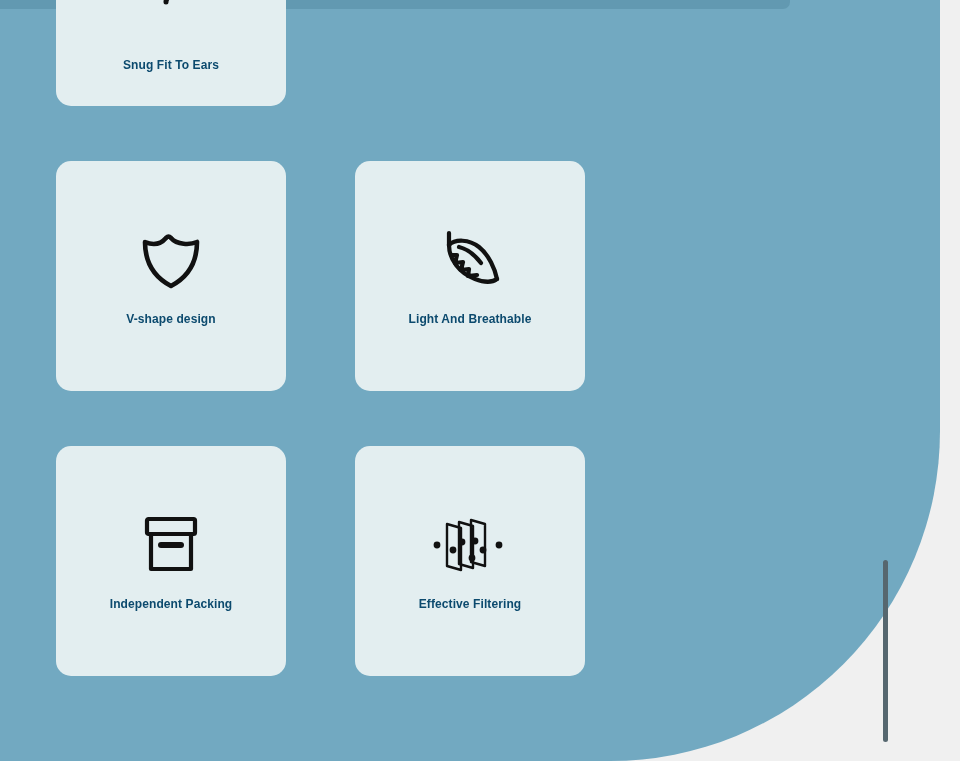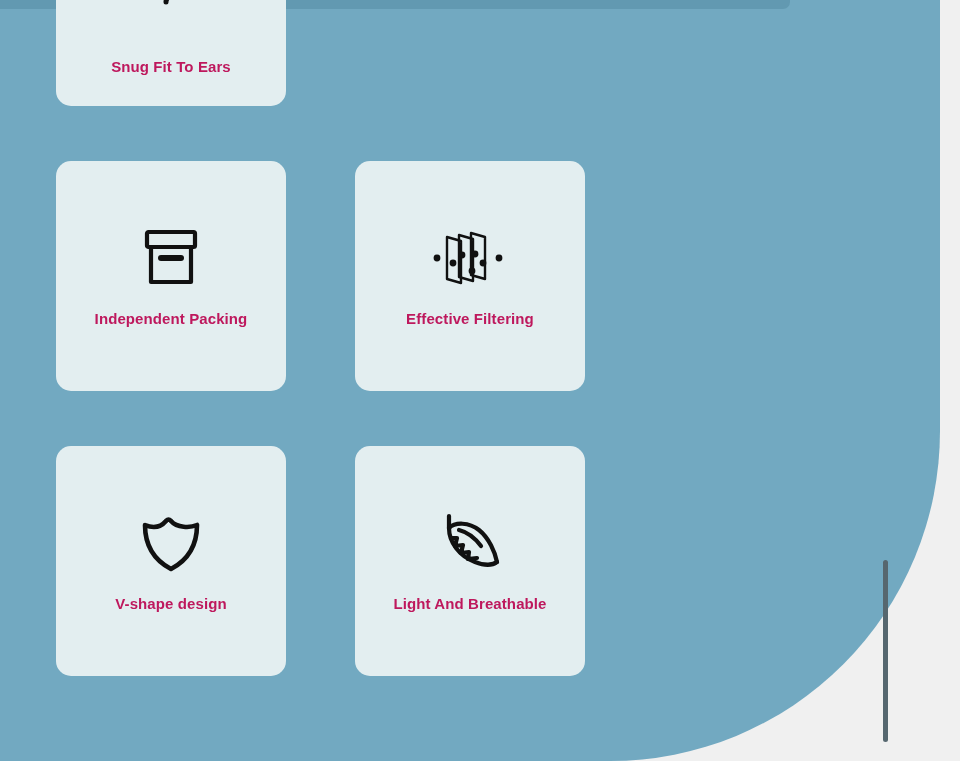--- a/index.html
+++ b/index.html
@@ -95,23 +95,23 @@
   .card.partial .card-icon {
     margin-bottom: 10px;
   }
 
   .card-icon svg {
     display: block;
     overflow: visible;
   }
 
   .card-label {
-    font-size: 15px;
+    font-size: 12px;
     font-weight: bold;
-    color: #be185d;
+    color: #0c4a6e;
     letter-spacing: .1px;
     text-align: center;
     line-height: 1.2;
     white-space: nowrap;
   }
 
   
   #scrollbar-track {
     position: absolute;
     right: 68px;
@@ -148,20 +148,51 @@
         <svg width="76" height="76" viewBox="0 0 76 76" fill="none" stroke="#111111" stroke-width="5" stroke-linecap="round" stroke-linejoin="round">
           <path d="M26 8 C26 -2, 50 -2, 50 8 C50 16, 44 20, 40 22 C36 24, 33 26, 33 30" fill="none"></path>
           <circle cx="38" cy="10" r="11" fill="#111111" stroke="none"></circle>
         </svg>
       </span>
       <span class="card-label">Snug Fit To Ears</span>
     </div>
 
     <div class="card empty">
       <span class="card-label"></span>
+    </div>
+  </div>
+
+  <div class="card-row">
+
+    <div class="card">
+      <span class="card-icon">
+        <svg width="66" height="66" viewBox="0 0 66 66" fill="none" stroke="#111111" stroke-width="4.6" stroke-linecap="round" stroke-linejoin="round">
+          <path d="M7 15 C14 18, 22 18, 28 11 C30 9, 31 9, 33 11
+                   C39 18, 52 18, 59 15
+                   C59 34, 52 49, 33 59
+                   C14 49, 7 34, 7 15 Z"></path>
+        </svg>
+      </span>
+      <span class="card-label">V-shape design</span>
+    </div>
+
+    <div class="card">
+      <span class="card-icon">
+        <svg width="70" height="70" viewBox="0 0 70 70" fill="none" stroke="#111111" stroke-width="4.2" stroke-linecap="round" stroke-linejoin="round">
+
+          <path d="M14 8 L14 20 C14 34, 24 48, 40 54 C50 58, 58 57, 62 54"></path>
+
+          <path d="M14 20 C20 14, 34 14, 44 22 C54 30, 60 44, 62 54"></path>
+
+          <path d="M16 30 L22 30 L20 38 L28 37 L26 45 L34 44 L33 51 L42 50"></path>
+
+          <path d="M24 22 C32 24, 40 30, 46 38"></path>
+        </svg>
+      </span>
+      <span class="card-label">Light And Breathable</span>
     </div>
   </div>
 
   <div class="card-row">
 
     <div class="card">
       <span class="card-icon">
         <svg width="66" height="66" viewBox="0 0 66 66" fill="none" stroke="#111111" stroke-width="4.2" stroke-linecap="round" stroke-linejoin="round">
           <rect x="9" y="7" width="48" height="15" rx="1.5"></rect>
           <path d="M13 22 L13 57 L53 57 L53 22"></path>
@@ -185,47 +216,16 @@
           <circle cx="41" cy="46" r="3.4" fill="#111111" stroke="none"></circle>
           <circle cx="44" cy="29" r="3.4" fill="#111111" stroke="none"></circle>
           <circle cx="52" cy="38" r="3.4" fill="#111111" stroke="none"></circle>
           <circle cx="68" cy="33" r="3.4" fill="#111111" stroke="none"></circle>
         </svg>
       </span>
       <span class="card-label">Effective Filtering</span>
     </div>
   </div>
 
-  <div class="card-row">
-
-    <div class="card">
-      <span class="card-icon">
-        <svg width="66" height="66" viewBox="0 0 66 66" fill="none" stroke="#111111" stroke-width="4.6" stroke-linecap="round" stroke-linejoin="round">
-          <path d="M7 15 C14 18, 22 18, 28 11 C30 9, 31 9, 33 11
-                   C39 18, 52 18, 59 15
-                   C59 34, 52 49, 33 59
-                   C14 49, 7 34, 7 15 Z"></path>
-        </svg>
-      </span>
-      <span class="card-label">V-shape design</span>
-    </div>
-
-    <div class="card">
-      <span class="card-icon">
-        <svg width="70" height="70" viewBox="0 0 70 70" fill="none" stroke="#111111" stroke-width="4.2" stroke-linecap="round" stroke-linejoin="round">
-
-          <path d="M14 8 L14 20 C14 34, 24 48, 40 54 C50 58, 58 57, 62 54"></path>
-
-          <path d="M14 20 C20 14, 34 14, 44 22 C54 30, 60 44, 62 54"></path>
-
-          <path d="M16 30 L22 30 L20 38 L28 37 L26 45 L34 44 L33 51 L42 50"></path>
-
-          <path d="M24 22 C32 24, 40 30, 46 38"></path>
-        </svg>
-      </span>
-      <span class="card-label">Light And Breathable</span>
-    </div>
-  </div>
-
 </div>
 
 <div id="scrollbar-track"></div>
 <div id="scrollbar-thumb"></div>
 
 </body></html>

